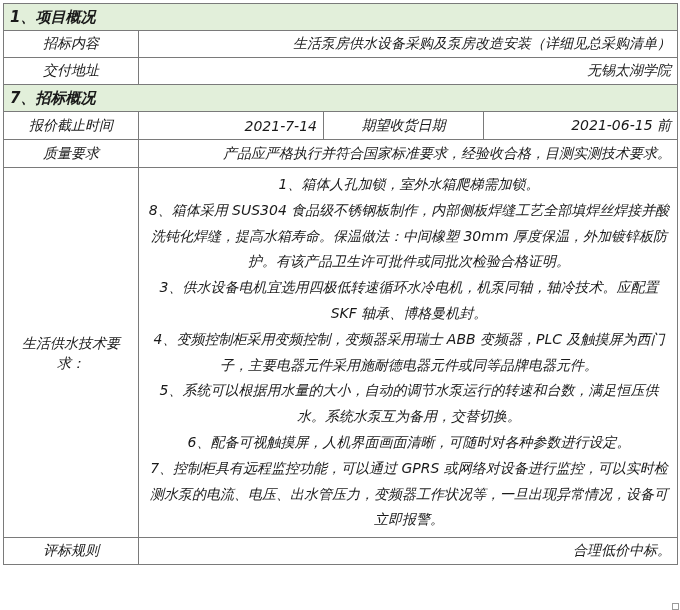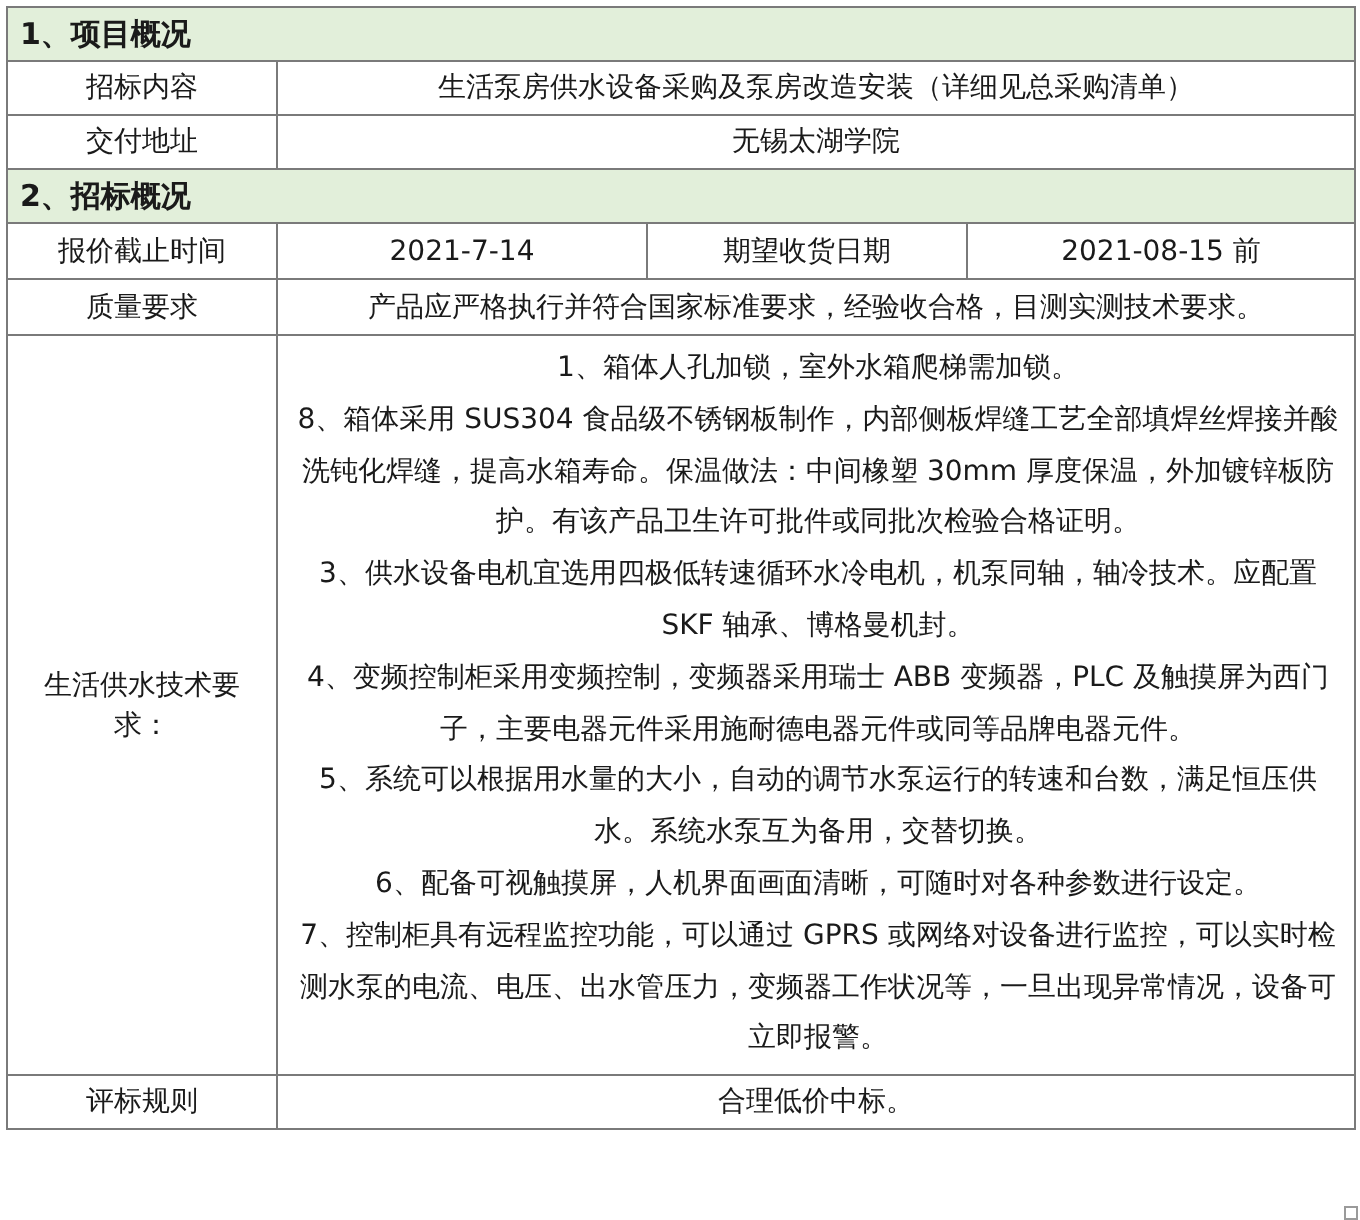--- a/index.html
+++ b/index.html
@@ -1,23 +1,23 @@
 <!DOCTYPE html>
 <html><head>
 <meta charset="utf-8">
 <style>
   html, body { margin:0; padding:0; background:#ffffff; }
   body { width:680px; height:610px; position:relative; overflow:hidden;
          font-family:"DejaVu Sans","Liberation Sans",sans-serif; color:#1a1a1a; }
   table.doc { position:absolute; left:3px; top:3px; width:674px; border-collapse:collapse;
               table-layout:fixed; font-size:14px; }
-  table.doc td { border:1.5px solid #7a7a7a; padding:0 6px; vertical-align:middle; }
+  table.doc td { border:1.5px solid #7a7a7a; padding:0 6px; vertical-align:middle;font-style:italic; }
   .sec td { background:#e2efda; font-weight:bold; font-size:15px; height:26px; padding-left:8px; }
   .lbl { text-align:center; }
-  .val { text-align:center; }
+  .val { text-align:right; }
   .r28 td { height:26px; }
   .r29 td { height:27px; }
   .tech td.val { text-align:center; padding:4px 6px 4px 8px; line-height:25.8px; vertical-align:top; }
   .tech td.lbl { line-height:20px; }
   .para { display:block; }
   .corner { position:absolute; left:672px; top:603px; width:5px; height:5px; border:1px solid #9a9a9a; background:#fff; }
 </style>
 </head>
 <body>
 
@@ -34,27 +34,27 @@
   </tr>
   <tr class="r28">
     <td class="lbl">招标内容</td>
     <td class="val" colspan="3">生活泵房供水设备采购及泵房改造安装（详细见总采购清单）</td>
   </tr>
   <tr class="r28">
     <td class="lbl">交付地址</td>
     <td class="val" colspan="3">无锡太湖学院</td>
   </tr>
   <tr class="sec">
-    <td colspan="4">2、招标概况</td>
+    <td colspan="4">7、招标概况</td>
   </tr>
   <tr class="r29">
     <td class="lbl">报价截止时间</td>
     <td class="val">2021-7-14</td>
     <td class="lbl">期望收货日期</td>
-    <td class="val">2021-08-15 前</td>
+    <td class="val">2021-06-15 前</td>
   </tr>
   <tr class="r29">
     <td class="lbl">质量要求</td>
     <td class="val" colspan="3">产品应严格执行并符合国家标准要求，经验收合格，目测实测技术要求。</td>
   </tr>
   <tr class="tech">
     <td class="lbl" style="height:368px; padding:0 10px;">生活供水技术要求：</td>
     <td class="val" colspan="3">
       <span class="para">1、箱体人孔加锁，室外水箱爬梯需加锁。</span>
       <span class="para">8、箱体采用 SUS304 食品级不锈钢板制作，内部侧板焊缝工艺全部填焊丝焊接并酸洗钝化焊缝，提高水箱寿命。保温做法：中间橡塑 30mm 厚度保温，外加镀锌板防护。有该产品卫生许可批件或同批次检验合格证明。</span>

